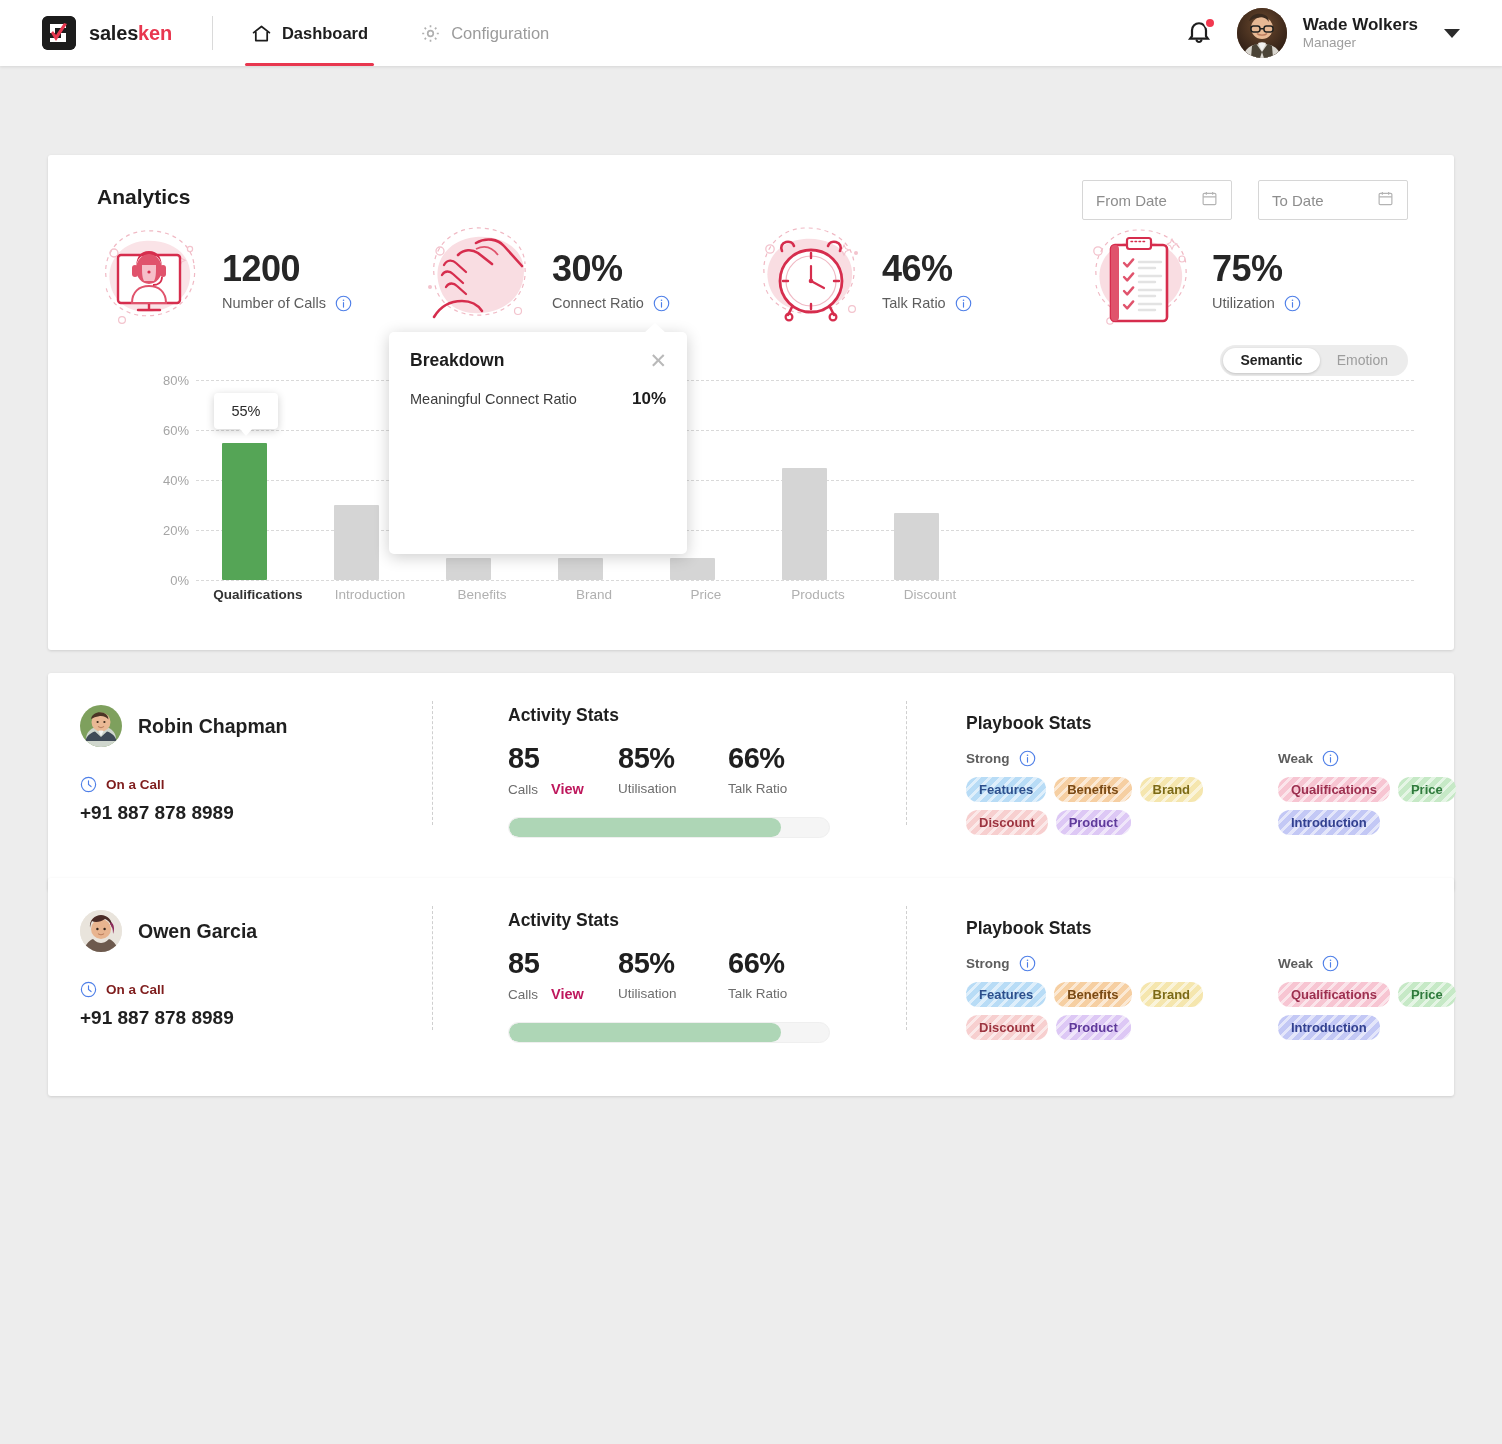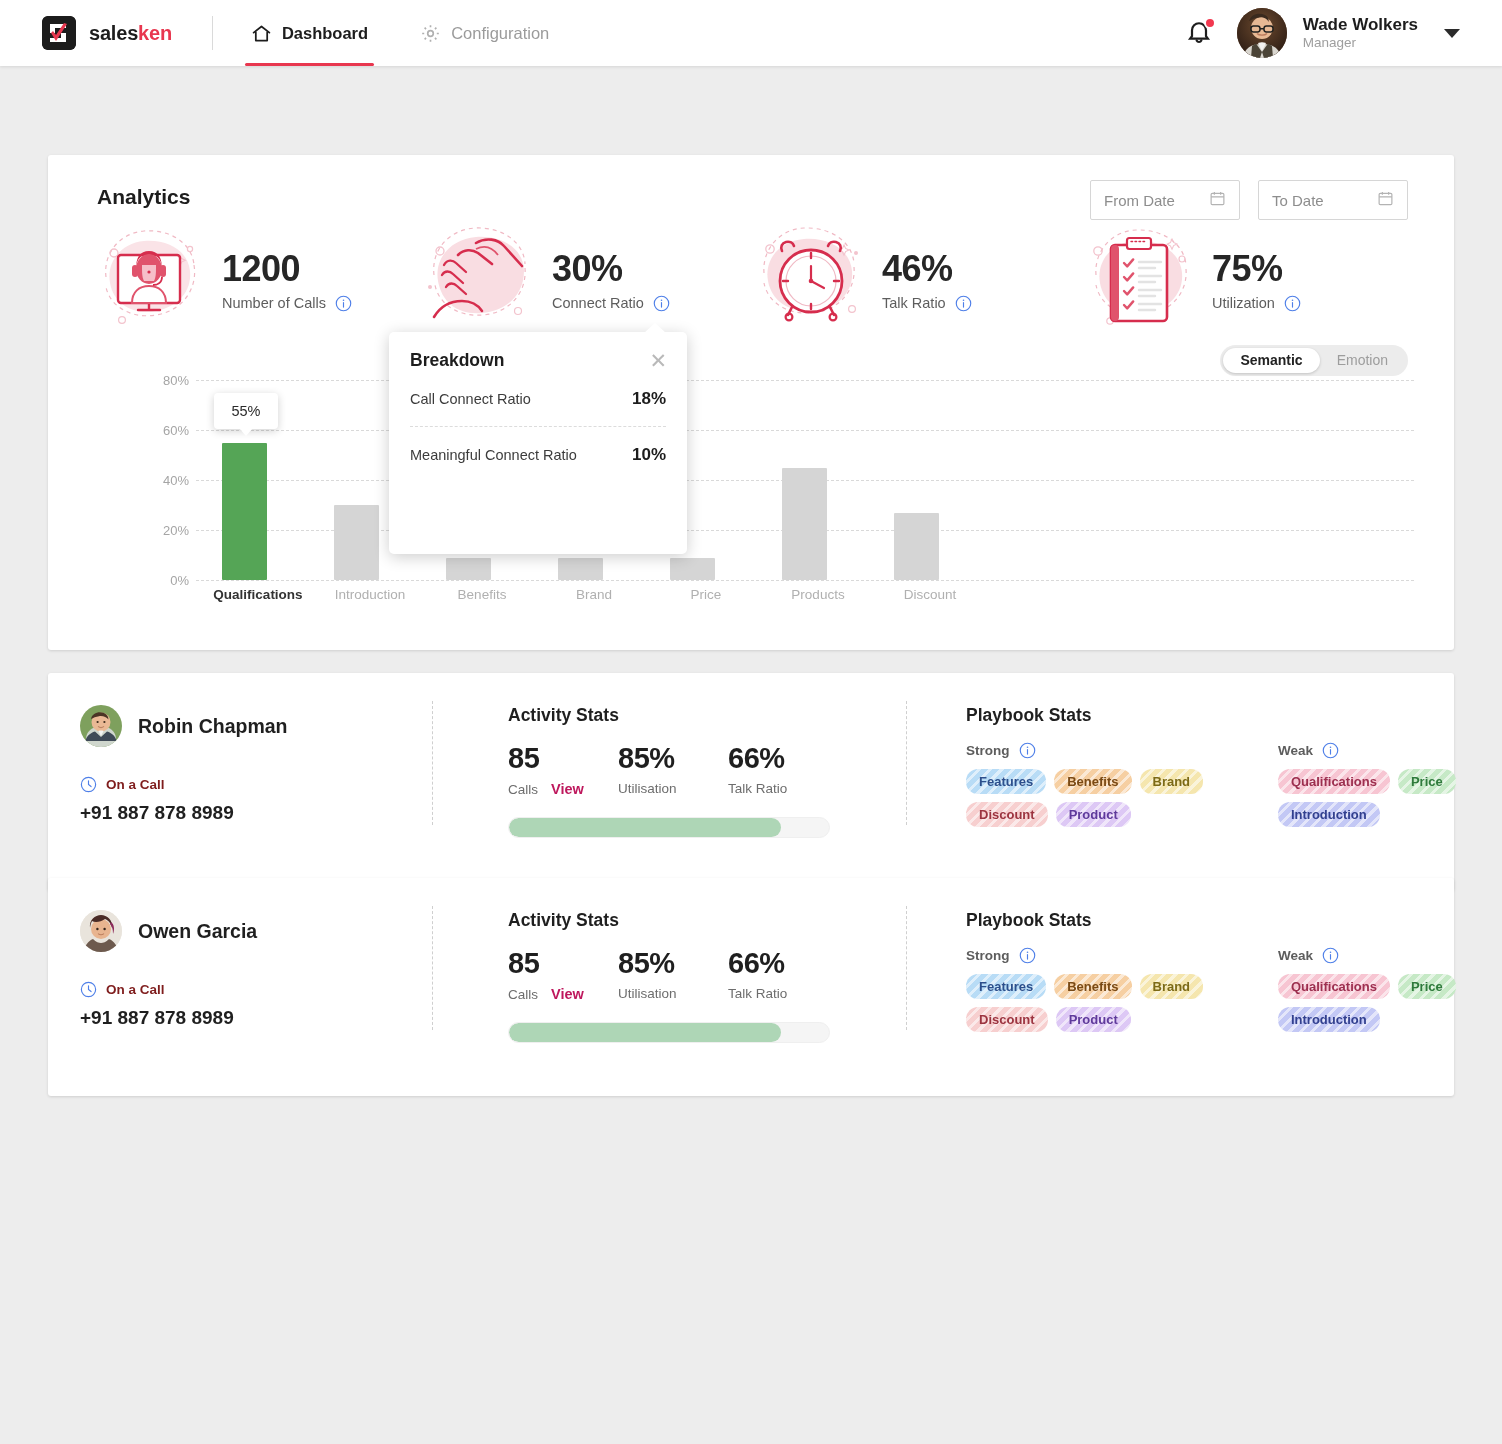--- a/index.html
+++ b/index.html
@@ -83,21 +83,21 @@
   
   .card {
     background: #fff; border-radius: 3px; box-shadow: 0 1px 3px rgba(0,0,0,.13);
     position: absolute;
   }
   #analytics-card { left: 48px; top: 155px; width: 1406px; height: 495px; }
   .analytics-title {
     position: absolute; left: 49px; top: 30px; font-size: 21px;
     font-weight: 600; color: #1d1d1d;
   }
-  .date-row { position: absolute; right: 46px; top: 25px; display: flex; gap: 18px; }
+  .date-row { position: absolute; right: 46px; top: 25px; display: flex; gap: 26px; }
   .date-box {
     width: 150px; height: 40px; border: 1px solid #d6d6d6; border-radius: 2px;
     display: flex; align-items: center; background: #fff; cursor: pointer;
   }
   .date-box .ph { margin-left: 13px; font-size: 15px; color: #8d8d8d; }
   .date-box .cal { margin-left: auto; margin-right: 13px; }
 
   
   .kpis { position: absolute; left: 44px; top: 70px; width: 1320px; display: flex; }
   .kpi { display: flex; align-items: center; width: 330px; }
@@ -198,21 +198,21 @@
   .stat { width: 122px; }
   .stat .v { font-size: 29px; font-weight: 700; color: #1f1f1f; letter-spacing: -.5px; line-height: 1; }
   .stat .k { margin-top: 8px; font-size: 13.5px; color: #6d6d6d; display: flex; align-items: baseline; gap: 13px; }
   .stat .k .view { color: #be185d; font-weight: 700; font-size: 14.5px; cursor: pointer; }
   .progress {
     margin-top: 20px; width: 322px; height: 21px; background: #f5f5f5;
     border-radius: 11px; position: relative; overflow: hidden; border: 1px solid #efefef;
   }
   .progress .fill { position: absolute; left: 0; top: 0; bottom: 0; background: #aed6b6; border-radius: 11px; }
 
-  .ag-right { position: absolute; left: 918px; top: 32px; width: 510px; }
+  .ag-right { position: absolute; left: 918px; top: 40px; width: 510px; }
   .pb-cols { display: flex; margin-top: 16px; }
   .pb-col { width: 315px; }
   .pb-col:last-child { width: 200px; }
   .pb-lab { display: flex; align-items: center; gap: 9px; }
   .pb-lab span { font-size: 13.5px; color: #5d5d5d; font-weight: 600; }
   .tags { display: flex; flex-wrap: wrap; gap: 8px; margin-top: 10px; max-width: 300px; }
   .tag {
     height: 25px; line-height: 25px; padding: 0 13px; border-radius: 12px;
     font-size: 13px; font-weight: 700; white-space: nowrap;
     background-image: repeating-linear-gradient(135deg, rgba(255,255,255,.55) 0 3px, rgba(255,255,255,0) 3px 8px);
@@ -523,24 +523,20 @@
         </div>
     </div>
   </div>
 
   <div class="breakdown">
     <div class="bd-head">
       <div class="bd-title">Breakdown</div>
       <div class="bd-close">✕</div>
     </div>
     <div class="bd-row">
-      <div class="bd-k">Call Connect Ratio</div>
-      <div class="bd-v">18%</div>
-    </div>
-    <div class="bd-row">
       <div class="bd-k">Meaningful Connect Ratio</div>
       <div class="bd-v">10%</div>
     </div>
   </div>
 
   <div class="card agent-card" id="agent-card-0">
     <div class="ag-left">
       <div class="ag-head">
         <div class="ag-avatar">
           <svg width="42" height="42" viewBox="0 0 42 42">

